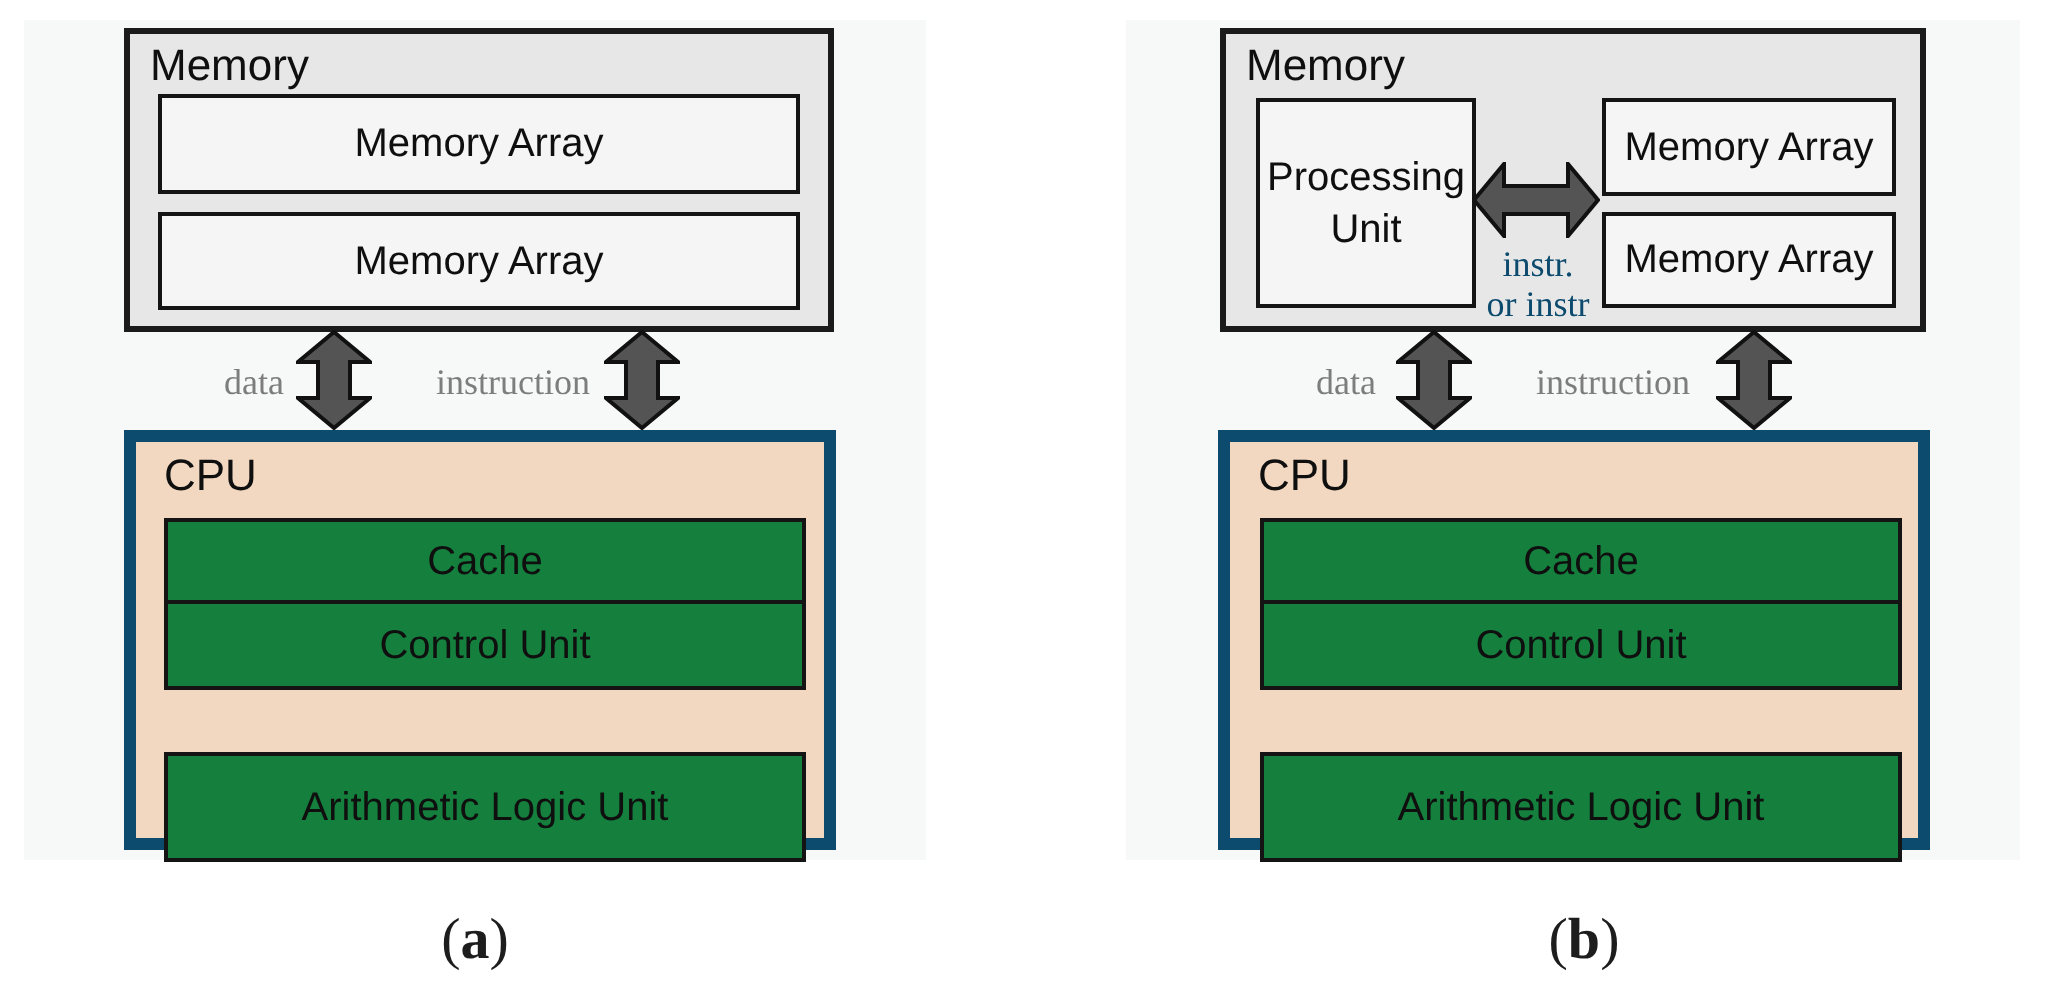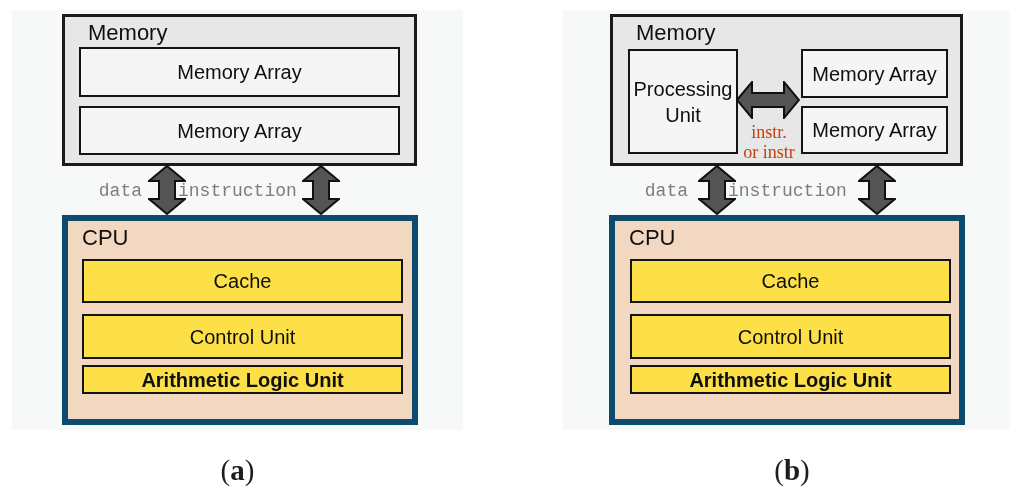--- a/index.html
+++ b/index.html
@@ -22,21 +22,21 @@
   #bg-b { left: 563px; width: 447px; }
 
   .outer-box {
     position: absolute;
     box-sizing: border-box;
     border: 3px solid #1b1b1b;
     background: #e6e7e6;
   }
   .box-title {
     position: absolute;
-    left: 23px;
+    left: 10px;
     top: 3px;
     font-size: 22px;
     line-height: 26px;
     color: #0f0f0f;
     white-space: nowrap;
   }
   .sub-box {
     position: absolute;
     box-sizing: border-box;
     border: 2px solid #141414;
@@ -48,63 +48,63 @@
     font-size: 20px;
     line-height: 26px;
     color: #0f0f0f;
   }
   .cpu-box {
     position: absolute;
     box-sizing: border-box;
     border: 6px solid #0c4a6e;
     background: #f2d8c0;
   }
-  .cpu-box .sub-box { background: #fde047; }
+  .cpu-box .sub-box { background: #15803d; }
 
   
   #mem-a  { left: 62px;  top: 14px;  width: 355px; height: 152px; }
   #arr-a1 { left: 14px;  top: 30px;  width: 321px; height: 50px; }
   #arr-a2 { left: 14px;  top: 89px;  width: 321px; height: 49px; }
 
   
   #mem-b  { left: 610px; top: 14px;  width: 353px; height: 152px; }
   #pu-b   { left: 15px;  top: 32px;  width: 110px; height: 105px; padding: 0 2px; }
   #arr-b1 { left: 188px; top: 32px;  width: 147px; height: 49px; }
   #arr-b2 { left: 188px; top: 89px;  width: 147px; height: 48px; }
   #h-arrow-b { position: absolute; left: 123px; top: 64px; width: 64px; height: 38px; }
   #int-lbl-b {
     position: absolute;
     left: 110px; top: 105px; width: 92px;
     font-family: "Liberation Serif", serif;
     font-size: 18px; line-height: 20px;
-    color: #c2410c;
+    color: #0c4a6e;
     text-align: center;
   }
 
   
   #cpu-a { left: 62px;  top: 215px; width: 356px; height: 210px; }
   #cpu-b { left: 609px; top: 215px; width: 356px; height: 210px; }
   .cpu-box .box-title { left: 14px; top: 4px; }
   #cache-a, #ctrl-a, #alu-a { left: 14px; width: 321px; }
   #cache-b, #ctrl-b, #alu-b { left: 15px; width: 321px; }
   #cache-a, #cache-b { top: 38px;  height: 44px; }
-  #ctrl-a,  #ctrl-b  { top: 93px;  height: 45px; }
-  #alu-a,   #alu-b   { top: 144px; height: 29px; font-weight: bold; }
+  #ctrl-a,  #ctrl-b  { top: 79px;  height: 45px; }
+  #alu-a,   #alu-b   { top: 155px; height: 55px; }
 
   
   .v-arrow { position: absolute; width: 38px; height: 50px; }
   #arrow-data-a  { left: 148px; top: 165px; }
   #arrow-instr-a { left: 302px; top: 165px; }
   #arrow-data-b  { left: 698px; top: 165px; }
   #arrow-instr-b { left: 858px; top: 165px; }
 
   .bus-label {
     position: absolute;
     top: 181px;
-    font-family: Liberation Mono, monospace;
+    font-family: Liberation Serif, serif;
     font-size: 18px;
     line-height: 20px;
     color: #7d7d7d;
     text-align: right;
     white-space: nowrap;
   }
   #lbl-data-a  { left: 57px;  width: 85px; }
   #lbl-instr-a { left: 178px; width: 117px; }
   #lbl-data-b  { left: 600px; width: 88px; }
   #lbl-instr-b { left: 728px; width: 117px; }

